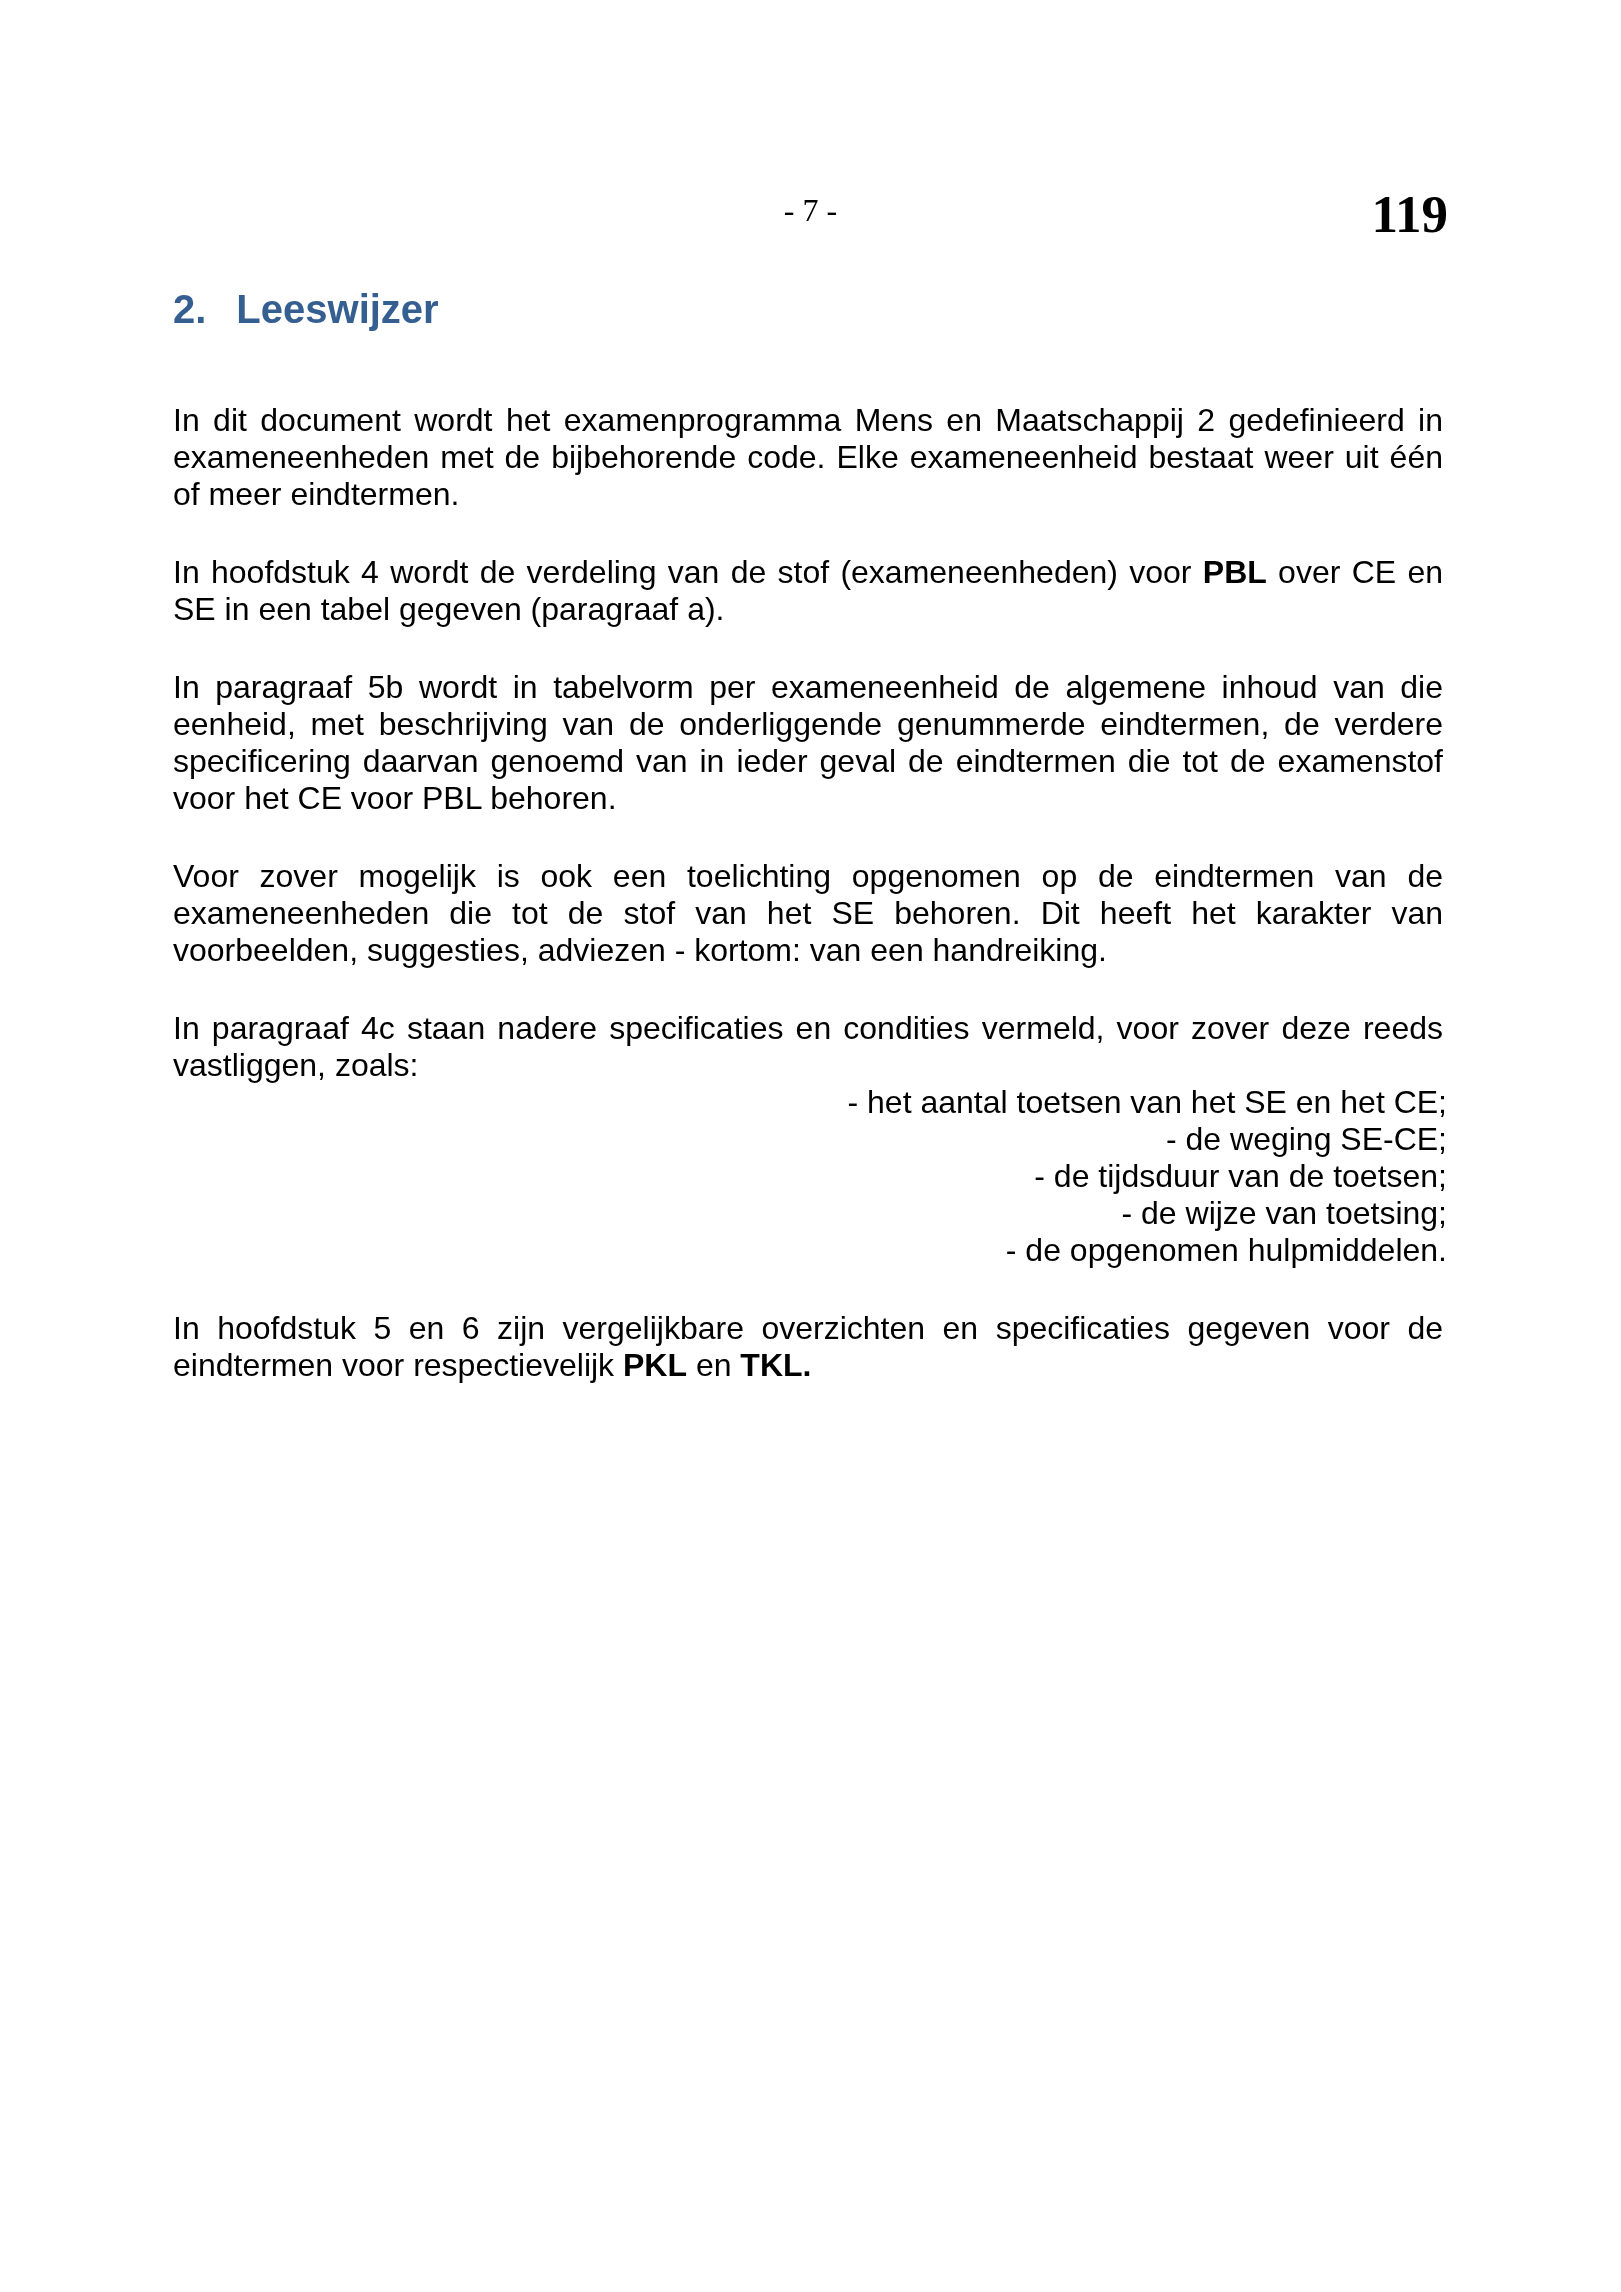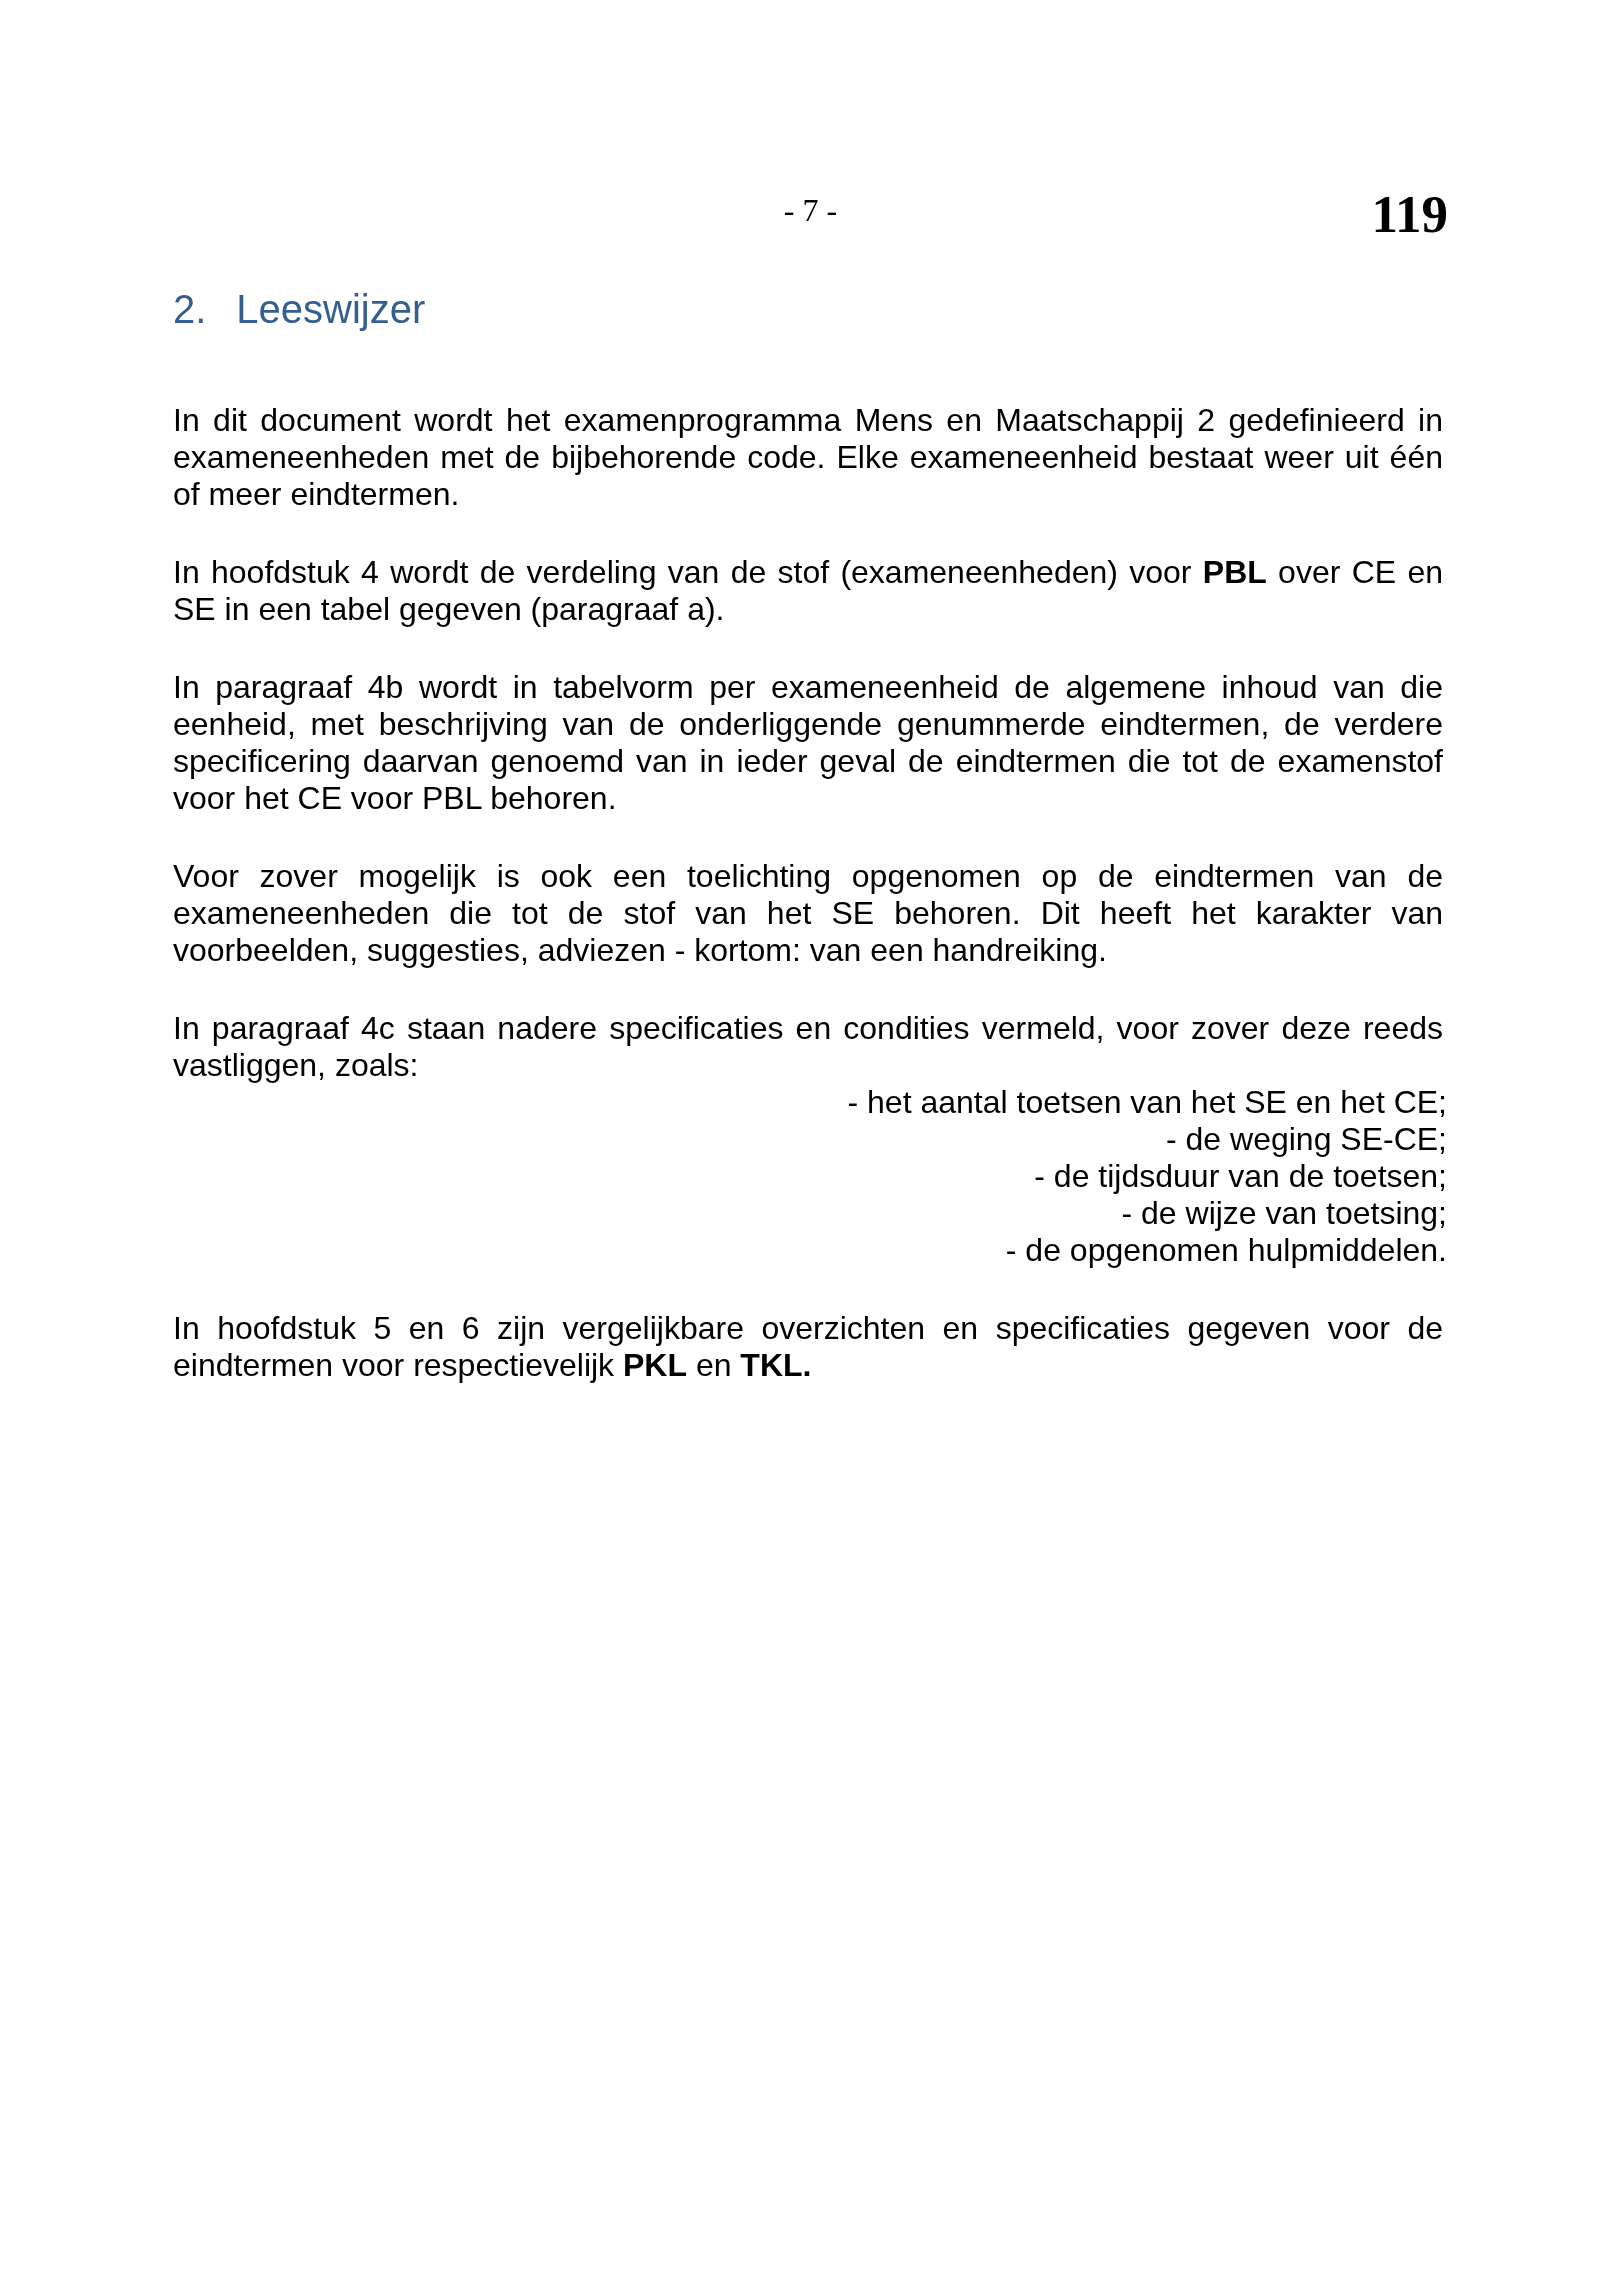--- a/index.html
+++ b/index.html
@@ -31,21 +31,21 @@
     font-weight: 700;
     font-size: 53px;
     line-height: 1;
   }
   .heading {
     position: absolute;
     top: 286px;
     left: 173px;
     margin: 0;
     font-size: 40px;
-    font-weight: 400;
+    font-weight: 700;
     color: #365f91;
     line-height: 1.15;
   }
   .heading .title { margin-left: 30px; }
   .content {
     position: absolute;
     left: 173px;
     top: 402px;
     width: 1274px;
     font-size: 32px;
@@ -72,21 +72,21 @@
 
   <h1 class="heading" style="color: rgb(54, 95, 145);"><span>2.</span><span class="title">Leeswijzer</span></h1>
 
   <div class="content">
 
     <p class="para"><span>In dit document wordt het examenprogramma Mens en Maatschappij 2 gedefinieerd in exameneenheden met de bijbehorende code. Elke exameneenheid bestaat weer uit één of meer eindtermen.</span></p>
 
 
     <p class="para"><span>In hoofdstuk 4 wordt de verdeling van de stof (exameneenheden) voor </span><span class="b">PBL</span><span> over CE en SE in een tabel gegeven (paragraaf a).</span></p>
 
-    <p class="para"><span>In paragraaf 4b wordt in tabelvorm per exameneenheid de algemene inhoud van die eenheid, met beschrijving van de onderliggende genummerde eindtermen, de verdere specificering daarvan genoemd van in ieder geval de eindtermen die tot de examenstof voor het CE voor PBL behoren.</span></p>
+    <p class="para"><span>In paragraaf 5b wordt in tabelvorm per exameneenheid de algemene inhoud van die eenheid, met beschrijving van de onderliggende genummerde eindtermen, de verdere specificering daarvan genoemd van in ieder geval de eindtermen die tot de examenstof voor het CE voor PBL behoren.</span></p>
 
     <p class="para"><span>Voor zover mogelijk is ook een toelichting opgenomen op de eindtermen van de exameneenheden die tot de stof van het SE behoren. Dit heeft het karakter van voorbeelden, suggesties, adviezen - kortom: van een handreiking.</span></p>
 
     <p class="para no-gap"><span>In paragraaf 4c staan nadere specificaties en condities vermeld, voor zover deze reeds vastliggen, zoals:</span></p>
 
     <div class="list">
       <div class="list-item">- het aantal toetsen van het SE en het CE;</div>
       <div class="list-item">- de weging SE-CE;</div>
       <div class="list-item">- de tijdsduur van de toetsen;</div>
       <div class="list-item">- de wijze van toetsing;</div>

